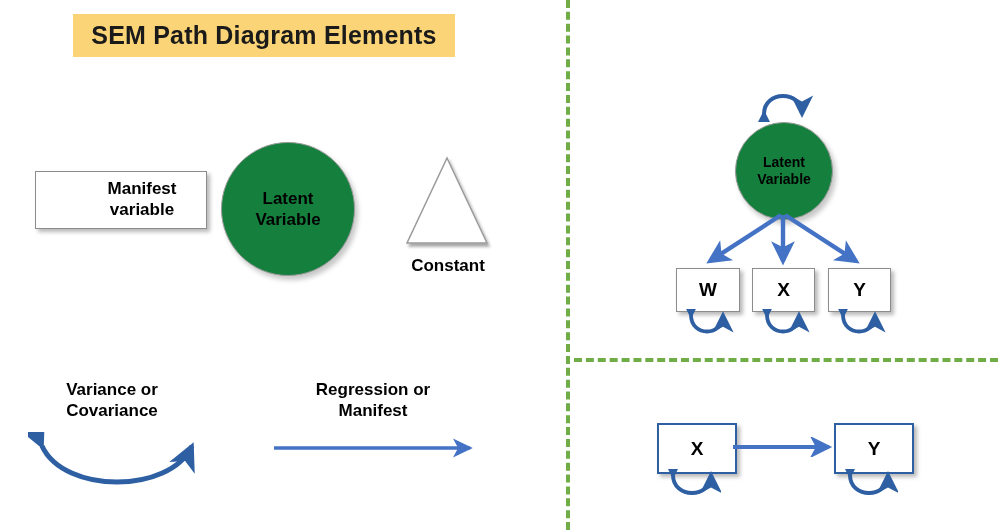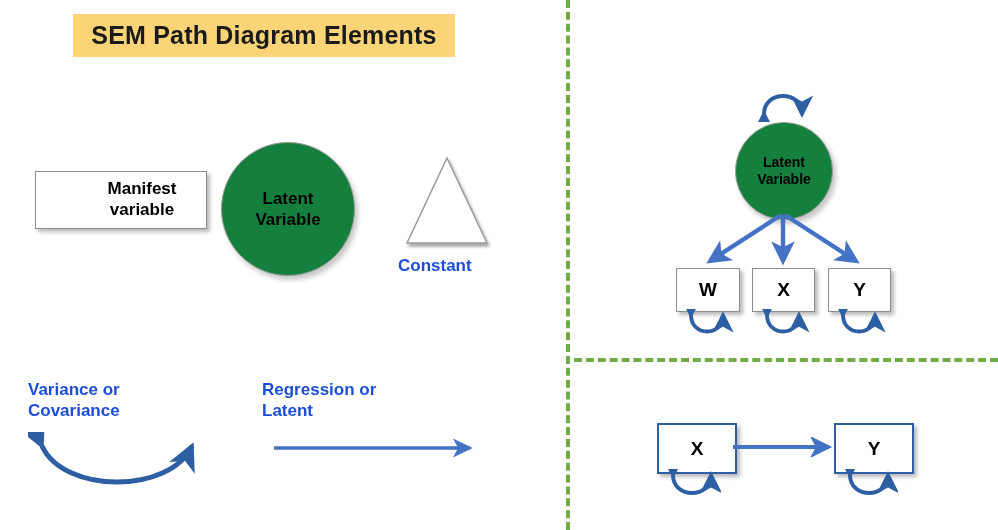--- a/index.html
+++ b/index.html
@@ -78,23 +78,23 @@
     display: flex;
     align-items: center;
     justify-content: center;
     text-align: center;
     color: #000000;
     font-weight: 700;
     line-height: 1.25;
   }
   .shape-label {
     position: absolute;
-    color: #1d4ed8;
-    font-weight: 700;
-    text-align: left;
+    color: #000000;
+    font-weight: 700;
+    text-align: center;
     line-height: 1.24;
     white-space: pre-line;
   }
 
   
   #manifest-box  { left: 35px;  top: 171px; width: 128px; height: 56px; font-size: 17px; }
   #latent-circle-legend { left: 221px; top: 142px; width: 132px; height: 132px; font-size: 17px; }
   #triangle-svg  { position: absolute; left: 398px; top: 150px; }
   #constant-label{ left: 398px; top: 255px; width: 100px; font-size: 17px; }
 
@@ -155,21 +155,21 @@
   <svg id="variance-arc" width="178" height="72" viewBox="0 0 178 72">
     <defs>
       <marker id="ah-dark-legend" markerWidth="7" markerHeight="7" refX="5.4" refY="3.2" orient="auto" markerUnits="strokeWidth">
         <path d="M0.6,0.4 L6.2,3.2 L0.6,6.0 L2.1,3.2 Z" fill="#2E5FA3"></path>
       </marker>
     </defs>
     <path d="M14,14 C36,62 142,62 164,14" fill="none" stroke="#2E5FA3" stroke-width="5" marker-start="url(#ah-dark-legend)" marker-end="url(#ah-dark-legend)"></path>
   </svg>
 
   <div class="shape-label" id="regression-label">Regression or
-Latent</div>
+Manifest</div>
 
   <svg id="regression-arrow" width="212" height="24" viewBox="0 0 212 24">
     <defs>
       <marker id="ah-light-legend" markerWidth="7" markerHeight="7" refX="5.6" refY="3.2" orient="auto" markerUnits="strokeWidth">
         <path d="M0.6,0.4 L6.4,3.2 L0.6,6.0 L2.1,3.2 Z" fill="#4472C4"></path>
       </marker>
     </defs>
     <line x1="2" y1="12" x2="198" y2="12" stroke="#4472C4" stroke-width="3.4" marker-end="url(#ah-light-legend)"></line>
   </svg>
 

